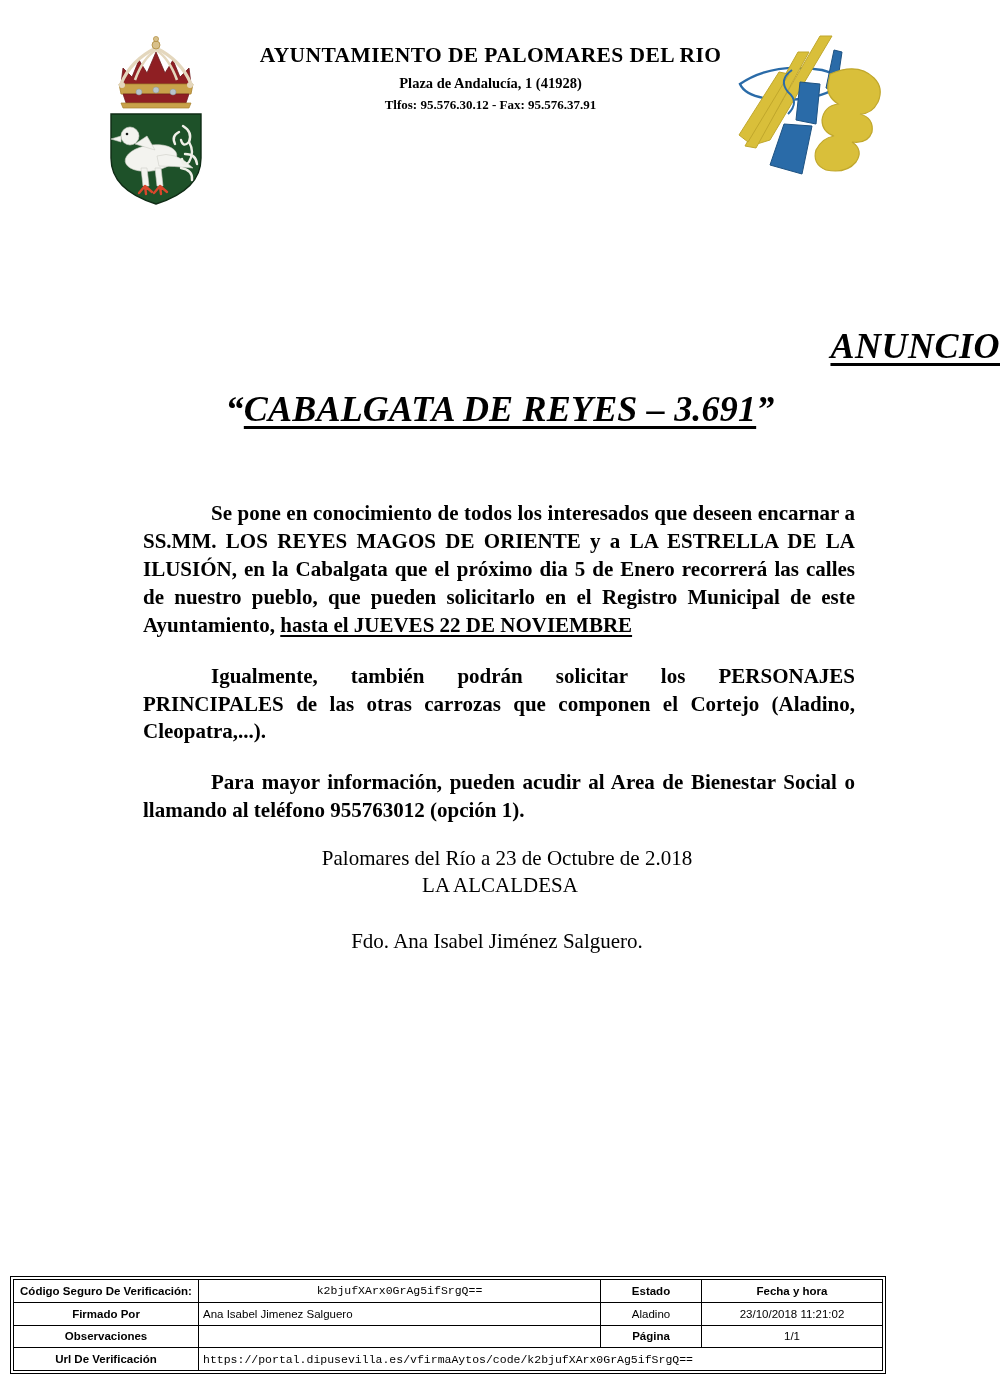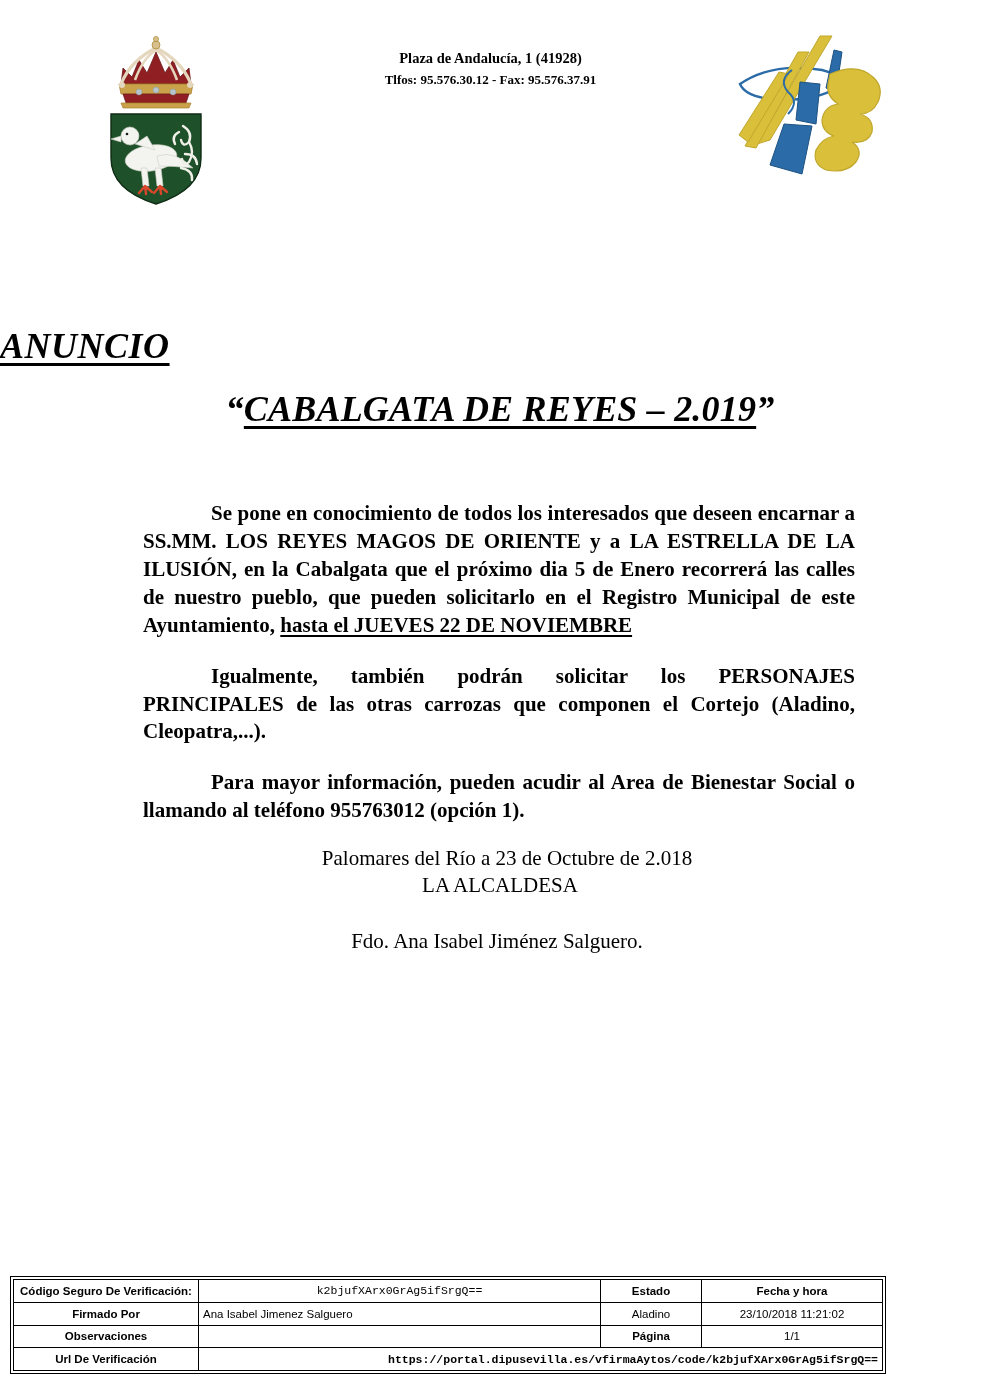--- a/index.html
+++ b/index.html
@@ -67,21 +67,21 @@
     height: 175px;
   }
   .mancomunidad-logo svg { display: block; width: 170px; height: 175px; }
 
   
   .doc-title {
     position: absolute;
     left: 0;
     top: 325px;
     width: 1000px;
-    text-align: left;
+    text-align: right;
     font-size: 36px;
     font-weight: bold;
     font-style: italic;
     letter-spacing: 0.5px;
   }
   .doc-title .u { text-decoration: underline; text-underline-offset: 5px; }
 
   .doc-subtitle {
     position: absolute;
     left: 0;
@@ -178,24 +178,23 @@
     text-align: center;
     font-weight: bold;
   }
   td.mono {
     font-family: "Liberation Mono", "DejaVu Sans Mono", monospace;
     text-align: center;
     font-size: 11.5px;
   }
   td.urlcell {
     font-family: "Liberation Mono", "DejaVu Sans Mono", monospace;
-    text-align: right;
+    text-align: left;
     font-size: 11.5px;
     height: 34px;
-    font-weight: bold;
   }
   .col-estado { width: 92px; }
   .col-fecha  { width: 172px; margin-top: 20px; }
 </style>
 </head>
 <body>
 
 <div class="letterhead">
 
   <div class="crest">
@@ -243,20 +242,21 @@
           <path d="M92 110 Q98 120 92 130 Q86 136 85 127"></path>
           <path d="M88 122 Q99 122 100 132"></path>
           <path d="M84 136 Q96 138 95 148"></path>
           <path d="M82 100 Q74 104 78 112"></path>
         </g>
       </g>
     </svg>
   </div>
 
   <div class="header-text">
+    <div class="org-name">AYUNTAMIENTO DE PALOMARES DEL RIO</div>
     <div class="org-addr">Plaza de Andalucía, 1 (41928)</div>
     <div class="org-phone">Tlfos: 95.576.30.12 - Fax: 95.576.37.91</div>
   </div>
 
   <div class="mancomunidad-logo">
     <svg viewBox="0 0 170 175" xmlns="http://www.w3.org/2000/svg">
 
       <path d="M14 62 Q46 40 96 48 Q120 54 110 66 Q92 78 54 78 Q20 76 14 62 Z" fill="none" stroke="#2a6ba8" stroke-width="2.4"></path>
 
       <g fill="#d9bf3a" stroke="#c0a72c" stroke-width="1">
@@ -277,21 +277,21 @@
 
       <path d="M66 48 Q52 58 62 70 Q74 80 62 92" fill="none" stroke="#2a6ba8" stroke-width="2"></path>
     </svg>
   </div>
 </div>
 
 <div class="doc-title">
   <span class="u">ANUNCIO</span>
 </div>
 
-<div class="doc-subtitle"><span>“</span><span class="u">CABALGATA DE REYES – 2.019</span><span>”</span></div>
+<div class="doc-subtitle"><span>“</span><span class="u">CABALGATA DE REYES – 3.691</span><span>”</span></div>
 
 <div class="body-block">
   <p class="para"><span>Se pone en conocimiento de todos los interesados que deseen encarnar a SS.MM. LOS REYES MAGOS DE ORIENTE y a LA ESTRELLA DE LA ILUSIÓN, en la Cabalgata  que el próximo dia 5 de Enero recorrerá las calles de nuestro pueblo, que pueden solicitarlo en el Registro Municipal de este Ayuntamiento, </span><span class="ul">hasta el  JUEVES 22 DE NOVIEMBRE</span></p>
 
   <p class="para gap">Igualmente, también podrán solicitar los PERSONAJES PRINCIPALES de las otras carrozas que componen el Cortejo (Aladino, Cleopatra,...).</p>
 
   <p class="para gap">Para mayor información, pueden acudir al Area de Bienestar Social o llamando al teléfono 955763012 (opción 1).</p>
 </div>
 
 <div class="closing">

